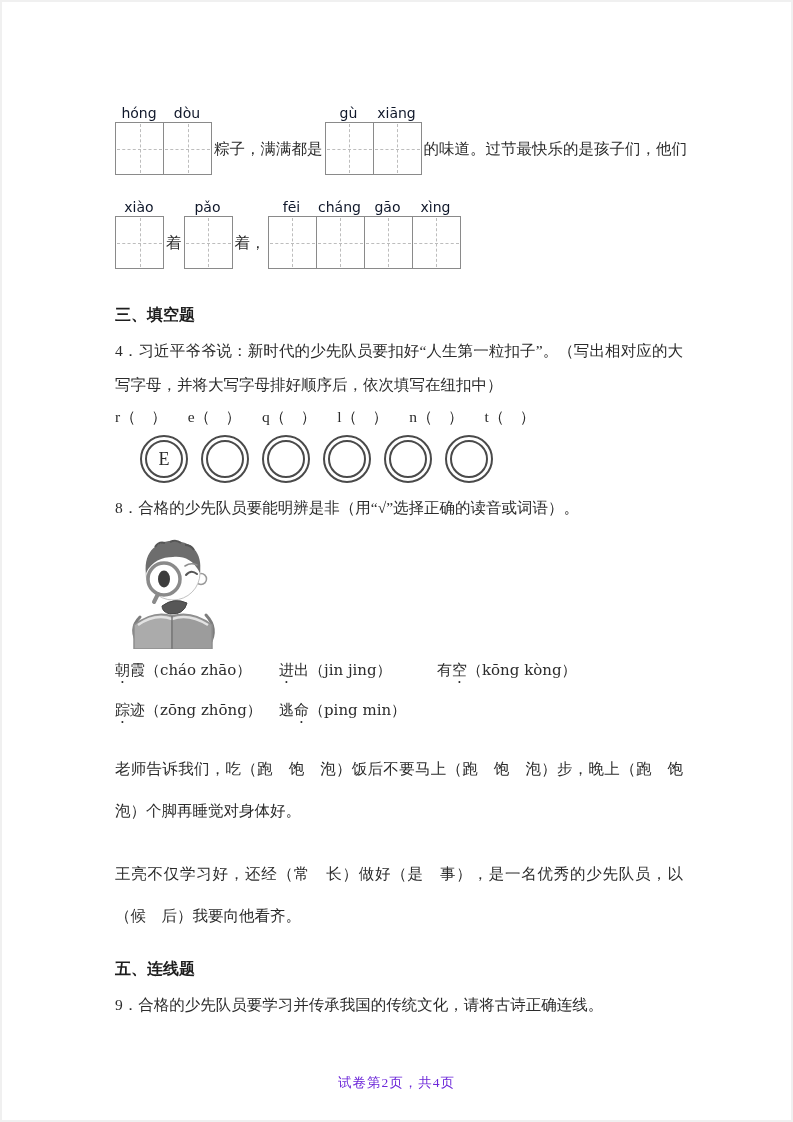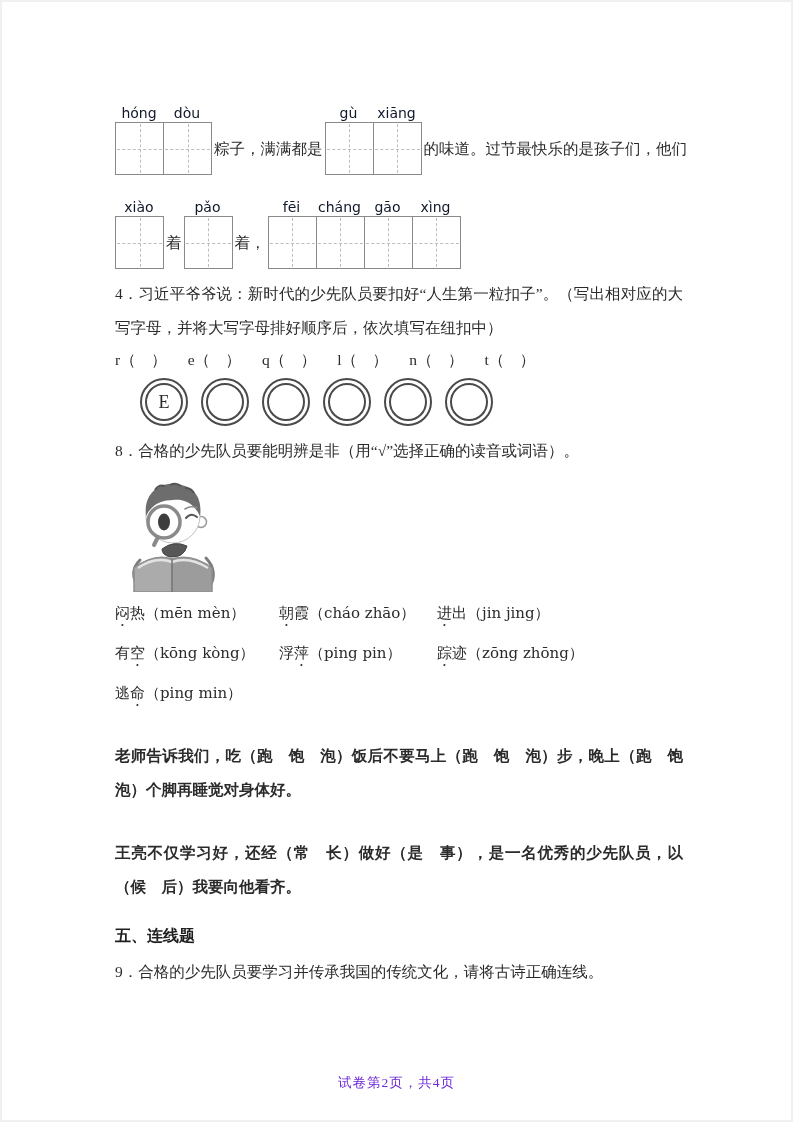--- a/index.html
+++ b/index.html
@@ -49,21 +49,21 @@
 
   .pairs{
     display:grid;grid-template-columns:164px 158px auto;
     row-gap:12px;margin-top:10px;font-size:15px;line-height:22px;
   }
   .pair .py{font-family:"DejaVu Serif","Liberation Serif",serif;}
   .dz{
     -webkit-text-emphasis:filled dot #2b2b2b;-webkit-text-emphasis-position:under right;
     text-emphasis:filled dot #2b2b2b;text-emphasis-position:under right;
   }
-  .para{margin-top:29px;line-height:34px;font-weight:bold;}
+  .para{margin-top:21px;line-height:42px;}
 
   .footer{
     position:absolute;bottom:30px;left:0;width:100%;text-align:center;
     font-size:13.5px;color:#6d28d9;letter-spacing:1px;
   }
 </style>
 </head>
 <body>
 
 <div class="page">
@@ -122,20 +122,21 @@
         </div>
         <div class="boxes">
           <div class="cell"></div>
           <div class="cell"></div>
           <div class="cell"></div>
           <div class="cell"></div>
         </div>
       </div>
     </div>
 
+    <h3 class="sec">三、填空题</h3>
     <p class="q">4．习近平爷爷说：新时代的少先队员要扣好“人生第一粒扣子”。（写出相对应的大写字母，并将大写字母排好顺序后，依次填写在纽扣中）</p>
     <div class="letters">
       <span>r（　）</span>
       <span>e（　）</span>
       <span>q（　）</span>
       <span>l（　）</span>
       <span>n（　）</span>
       <span>t（　）</span>
     </div>
     <div class="circles">
@@ -184,25 +185,23 @@
         <path d="M47 73 Q59 64 72 70 Q69 82 55 81 Q47 79 47 73 Z" fill="#575757" stroke="#454545" stroke-width="1"></path>
 
         <path d="M19 92 Q39 77 57 83 L57 116 L19 116 Z" fill="#ababab" stroke="#8f8f8f" stroke-width="1.5"></path>
         <path d="M97 92 Q77 77 57 83 L57 116 L97 116 Z" fill="#9c9c9c" stroke="#8f8f8f" stroke-width="1.5"></path>
         <path d="M23 92 Q40 80 57 86 Q74 80 93 92" stroke="#e3e3e3" stroke-width="2.5" fill="none"></path>
         <line x1="57" y1="83" x2="57" y2="116" stroke="#787878" stroke-width="1.5"></line>
       </svg>
     </div>
 
     <div class="pairs">
-      <span class="pair"><span></span><span class="dz">闷</span><span>热</span><span class="py">（mēn mèn）</span></span>
       <span class="pair"><span></span><span class="dz">朝</span><span>霞</span><span class="py">（cháo zhāo）</span></span>
       <span class="pair"><span></span><span class="dz">进</span><span>出</span><span class="py">（jin jing）</span></span>
       <span class="pair"><span>有</span><span class="dz">空</span><span></span><span class="py">（kōng kòng）</span></span>
-      <span class="pair"><span>浮</span><span class="dz">萍</span><span></span><span class="py">（ping pin）</span></span>
       <span class="pair"><span></span><span class="dz">踪</span><span>迹</span><span class="py">（zōng zhōng）</span></span>
       <span class="pair"><span>逃</span><span class="dz">命</span><span></span><span class="py">（ping min）</span></span>
     </div>
 
     <p class="q para">老师告诉我们，吃（跑　饱　泡）饭后不要马上（跑　饱　泡）步，晚上（跑　饱　泡）个脚再睡觉对身体好。</p>
     <p class="q para">王亮不仅学习好，还经（常　长）做好（是　事），是一名优秀的少先队员，以（候　后）我要向他看齐。</p>
 
     <h3 class="sec sec5">五、连线题</h3>
     <p class="q">9．合格的少先队员要学习并传承我国的传统文化，请将古诗正确连线。</p>
 

